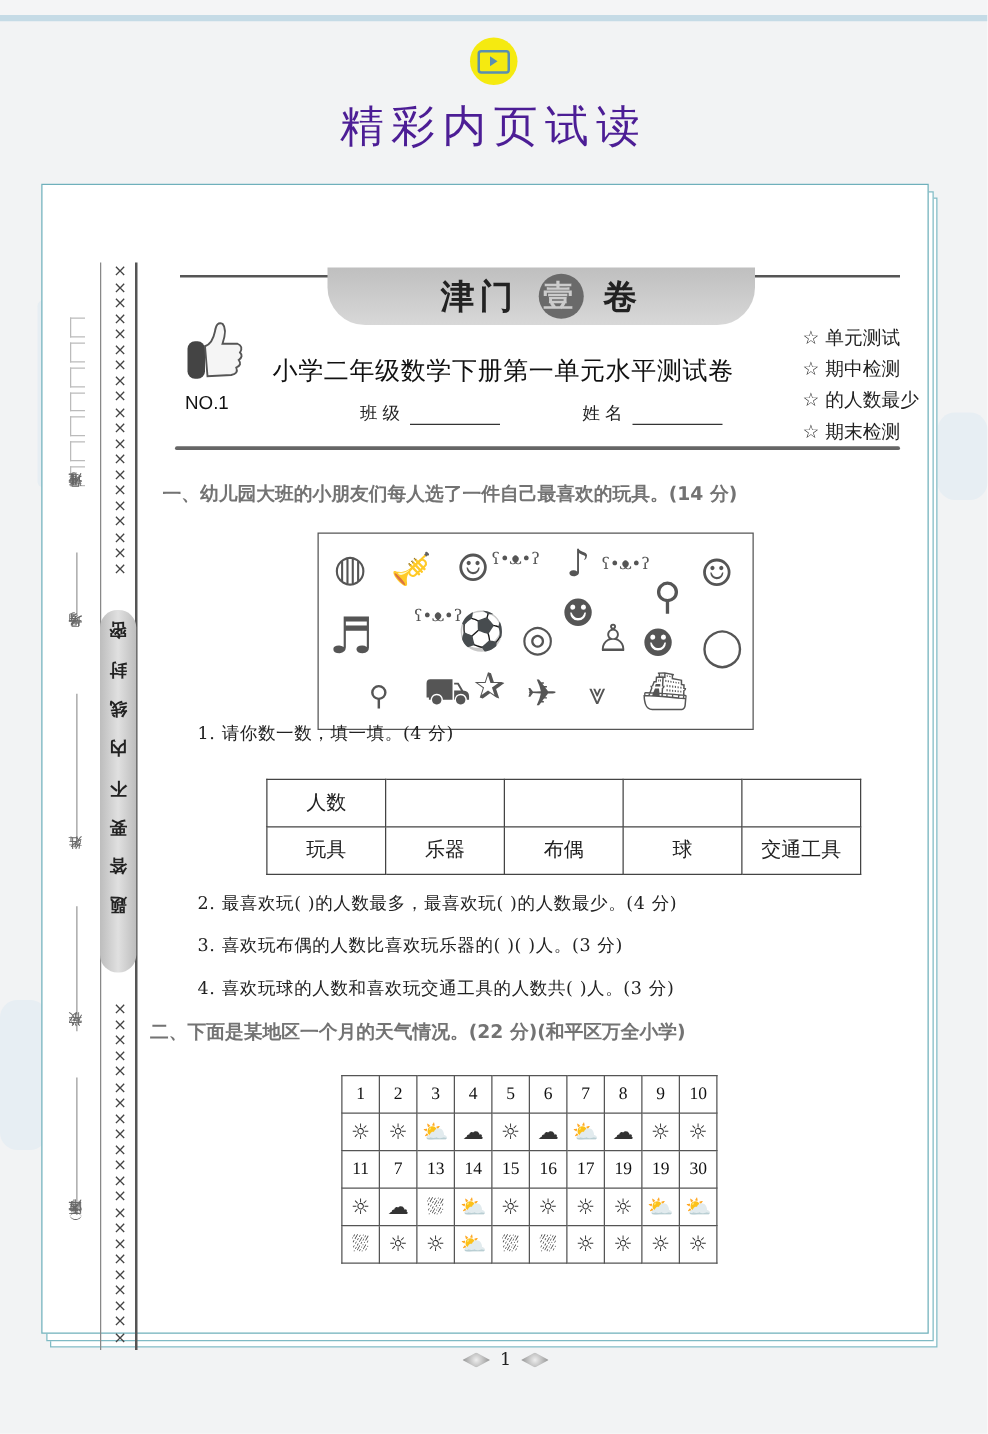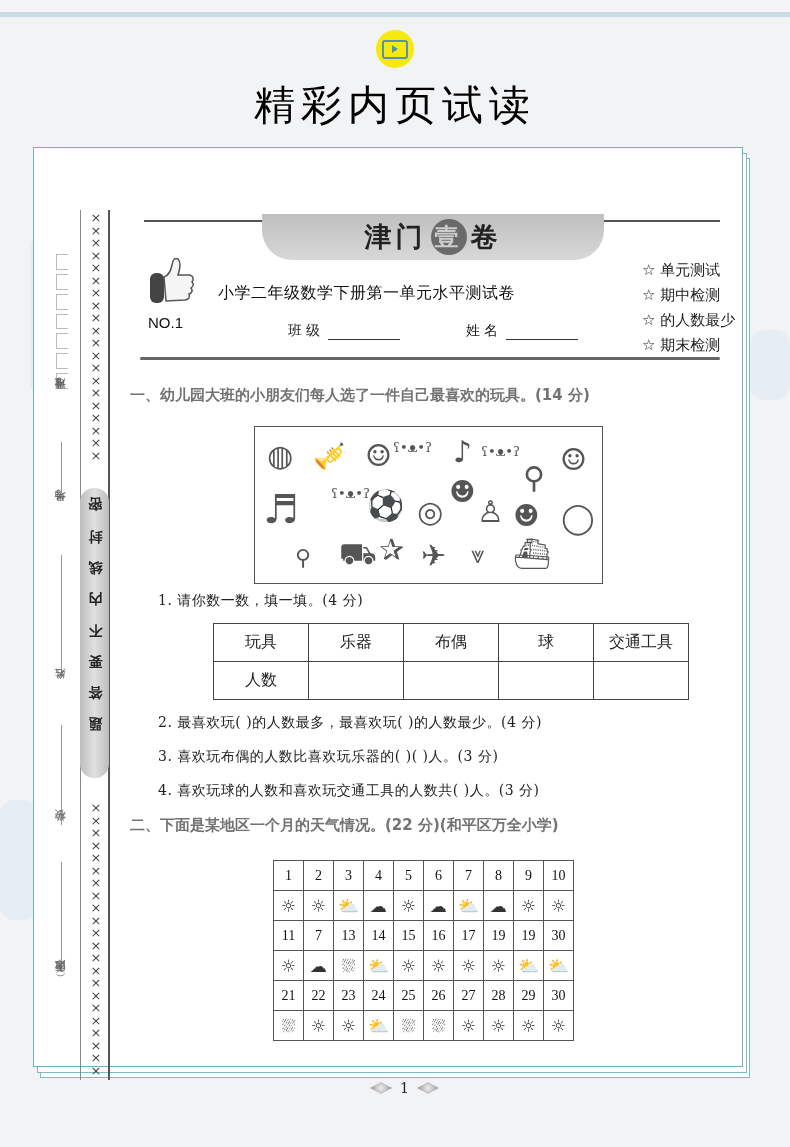--- a/index.html
+++ b/index.html
@@ -3,41 +3,41 @@
 <meta charset="utf-8">
 <style>
   html,body{margin:0;padding:0;}
   body{width:790px;height:1147px;background:#f2f3f4;position:relative;overflow:hidden;font-family:"DejaVu Serif",serif;}
   .topbar{position:absolute;left:0;top:0;width:790px;height:12px;background:#f4f5f6;}
   .topbar-line{position:absolute;left:0;top:12px;width:790px;height:5px;background:#c5dbe6;}
   .bg-blob{position:absolute;background:#e7eef3;border-radius:14px;}
   .play-badge{position:absolute;left:376px;top:30px;width:38px;height:38px;border-radius:50%;background:#f5ea10;display:flex;align-items:center;justify-content:center;}
   .play-badge .frame{width:22px;height:15px;border:2px solid #5a8fb0;border-radius:3px;display:flex;align-items:center;justify-content:center;}
   .play-badge .tri{width:0;height:0;border-top:4px solid transparent;border-bottom:4px solid transparent;border-left:6px solid #5a8fb0;}
-  .headline{position:absolute;left:0;top:78px;width:790px;text-align:center;font-family:"DejaVu Sans",sans-serif;font-size:41px;color:#000000;letter-spacing:6px;}
+  .headline{position:absolute;left:0;top:78px;width:790px;text-align:center;font-family:"DejaVu Sans",sans-serif;font-size:35px;color:#4c1d95;letter-spacing:6px;}
   .sheet-back2{position:absolute;left:40px;top:158px;width:708px;height:918px;background:#fff;border:1.5px solid #7fbac4;}
   .sheet-back1{position:absolute;left:37px;top:153px;width:708px;height:918px;background:#fff;border:1.5px solid #7fbac4;}
   .sheet{position:absolute;left:33px;top:147px;width:708px;height:918px;background:#fff;border:1.5px solid #6fb0bb;}
   .binding{position:absolute;left:48px;top:210px;width:72px;height:870px;}
   .bind-rail-l{position:absolute;left:32px;top:0;width:1px;height:870px;background:#888;}
   .bind-rail-r{position:absolute;left:60px;top:0;width:1.5px;height:870px;background:#555;}
   .xcol{position:absolute;left:37px;width:22px;font-family:"DejaVu Sans",sans-serif;font-size:13px;color:#444;line-height:12.5px;text-align:center;}
   .seal-band{position:absolute;left:32px;top:278px;width:29px;height:290px;background:linear-gradient(90deg,#bdbdbd,#e0e0e0 50%,#bdbdbd);border-radius:14px;display:flex;flex-direction:column;align-items:center;justify-content:space-around;padding:20px 0;box-sizing:border-box;}
   .seal-band span{font-size:14px;font-weight:bold;color:#222;writing-mode:vertical-rl;transform:rotate(180deg);}
   .vert-label{position:absolute;left:6px;font-size:11px;color:#666;writing-mode:vertical-rl;transform:rotate(180deg);white-space:nowrap;}
   .vert-line{position:absolute;left:13px;width:1px;background:#999;}
   .placeholder-boxes{position:absolute;left:8px;top:44px;width:12px;height:135px;display:flex;flex-direction:column;gap:4px;}
   .placeholder-boxes div{height:16px;border:1px solid #bbb;border-right:none;}
   .banner-line{position:absolute;top:220px;height:2px;background:#555;}
   .banner{position:absolute;left:262px;top:214px;width:342px;height:46px;background:linear-gradient(180deg,#bfbfbf,#d8d8d8);border-radius:0 0 30px 30px;display:flex;align-items:center;justify-content:center;}
-  .banner-title{font-size:27px;font-weight:bold;color:#222;letter-spacing:4px;display:flex;align-items:flex-end;gap:4px;}
+  .banner-title{font-size:27px;font-weight:bold;color:#222;letter-spacing:4px;display:flex;align-items:flex-end;gap:16px;}
   .banner-title .circ{display:inline-flex;width:36px;height:36px;border-radius:50%;background:#6a6a6a;color:#ccc;align-items:center;justify-content:center;font-size:24px;}
   .thumb{position:absolute;left:148px;top:255px;width:48px;height:55px;}
   .no1{position:absolute;left:148px;top:314px;font-family:"Liberation Sans",sans-serif;font-size:15px;color:#111;}
-  .exam-title{position:absolute;left:218px;top:283px;font-family:"DejaVu Sans",sans-serif;font-size:16px;color:#111;letter-spacing:0.5px;}
+  .exam-title{position:absolute;left:218px;top:283px;font-family:"DejaVu Sans",sans-serif;font-size:20px;color:#111;letter-spacing:0.5px;}
   .field{position:absolute;top:322px;font-size:14px;color:#222;display:flex;align-items:flex-end;gap:4px;letter-spacing:4px;}
   .field .blank{display:inline-block;width:72px;border-bottom:1px solid #333;height:16px;}
   .tags{position:absolute;left:642px;top:258px;font-family:"DejaVu Sans",sans-serif;font-size:15px;color:#222;line-height:25px;}
   .tags div{white-space:nowrap;}
   .hrule{position:absolute;left:140px;top:357px;width:580px;height:3px;background:#666;border-radius:2px;}
   .sec-title{position:absolute;font-family:"DejaVu Sans",sans-serif;font-size:15px;font-weight:bold;color:#737373;white-space:nowrap;}
   .toys{position:absolute;left:254px;top:426px;width:347px;height:156px;border:1.5px solid #555;background:#fff;}
   .toy{position:absolute;font-size:30px;color:#555;line-height:1;}
   .q{position:absolute;font-size:14px;color:#222;white-space:nowrap;letter-spacing:0.5px;}
   table.count{position:absolute;left:213px;top:623px;border-collapse:collapse;font-size:16px;color:#222;}
@@ -205,46 +205,46 @@
   <span class="toy" style="left:258px;top:74px;">☻</span>
   <span class="toy" style="left:306px;top:76px;">◯</span>
   <span class="toy" style="left:40px;top:120px;font-size:22px;">⚲</span>
   <span class="toy" style="left:84px;top:112px;">⛟</span>
   <span class="toy" style="left:124px;top:108px;">✰</span>
   <span class="toy" style="left:166px;top:114px;">✈</span>
   <span class="toy" style="left:216px;top:116px;font-size:24px;">⩔</span>
   <span class="toy" style="left:258px;top:112px;">⛴</span>
 </div>
 
-<div class="q" style="left:158px;top:592px;">1. 请你数一数，填一填。(4 分)</div>
+<div class="q" style="left:158px;top:578px;">1. 请你数一数，填一填。(4 分)</div>
 
 <table class="count">
   <tbody>
       <tr>
+    <td>人数</td>
+    <td></td>
+    <td></td>
+    <td></td>
+    <td></td>
+  </tr>
+  <tr>
     <td style="width:94px;">玩具</td>
     <td style="width:94px;">乐器</td>
     <td style="width:94px;">布偶</td>
     <td style="width:94px;">球</td>
     <td style="width:94px;">交通工具</td>
   </tr>
-  <tr>
-    <td>人数</td>
-    <td></td>
-    <td></td>
-    <td></td>
-    <td></td>
-  </tr>
 </tbody>
   </table>
 
 <div class="q" style="left:158px;top:714px;">2. 最喜欢玩(      )的人数最多，最喜欢玩(      )的人数最少。(4 分)</div>
 <div class="q" style="left:158px;top:748px;">3. 喜欢玩布偶的人数比喜欢玩乐器的(      )(      )人。(3 分)</div>
 <div class="q" style="left:158px;top:782px;">4. 喜欢玩球的人数和喜欢玩交通工具的人数共(      )人。(3 分)</div>
 
-<div class="sec-title" style="left:130px;top:816px;">二、下面是某地区一个月的天气情况。(22 分)(和平区万全小学)</div>
+<div class="sec-title" style="left:120px;top:816px;">二、下面是某地区一个月的天气情况。(22 分)(和平区万全小学)</div>
 
 <table class="weather">
   <tbody id="weather-body">
       <tr>
         <td>1</td>
         <td>2</td>
         <td>3</td>
         <td>4</td>
         <td>5</td>
         <td>6</td>
@@ -283,32 +283,20 @@
         <td class="ic">⛆</td>
         <td class="ic">⛅</td>
         <td class="ic">☼</td>
         <td class="ic">☼</td>
         <td class="ic">☼</td>
         <td class="ic">☼</td>
         <td class="ic">⛅</td>
         <td class="ic">⛅</td>
       </tr>
       <tr>
-        <td>21</td>
-        <td>22</td>
-        <td>23</td>
-        <td>24</td>
-        <td>25</td>
-        <td>26</td>
-        <td>27</td>
-        <td>28</td>
-        <td>29</td>
-        <td>30</td>
-      </tr>
-      <tr>
         <td class="ic">⛆</td>
         <td class="ic">☼</td>
         <td class="ic">☼</td>
         <td class="ic">⛅</td>
         <td class="ic">⛆</td>
         <td class="ic">⛆</td>
         <td class="ic">☼</td>
         <td class="ic">☼</td>
         <td class="ic">☼</td>
         <td class="ic">☼</td>

